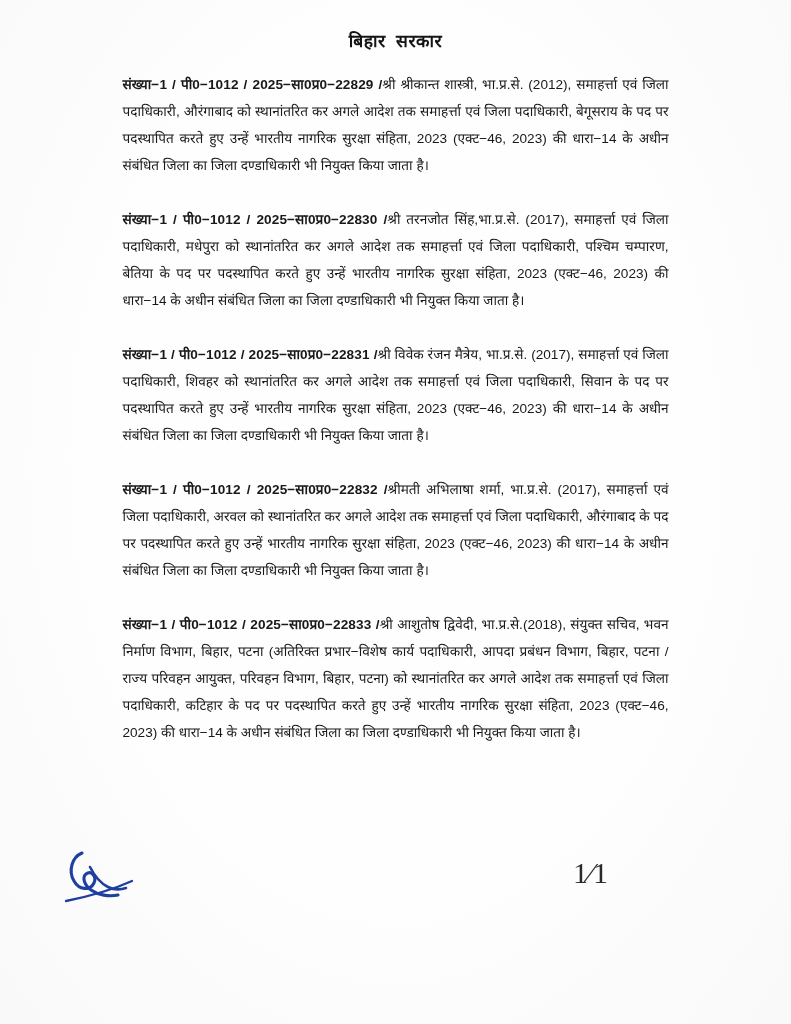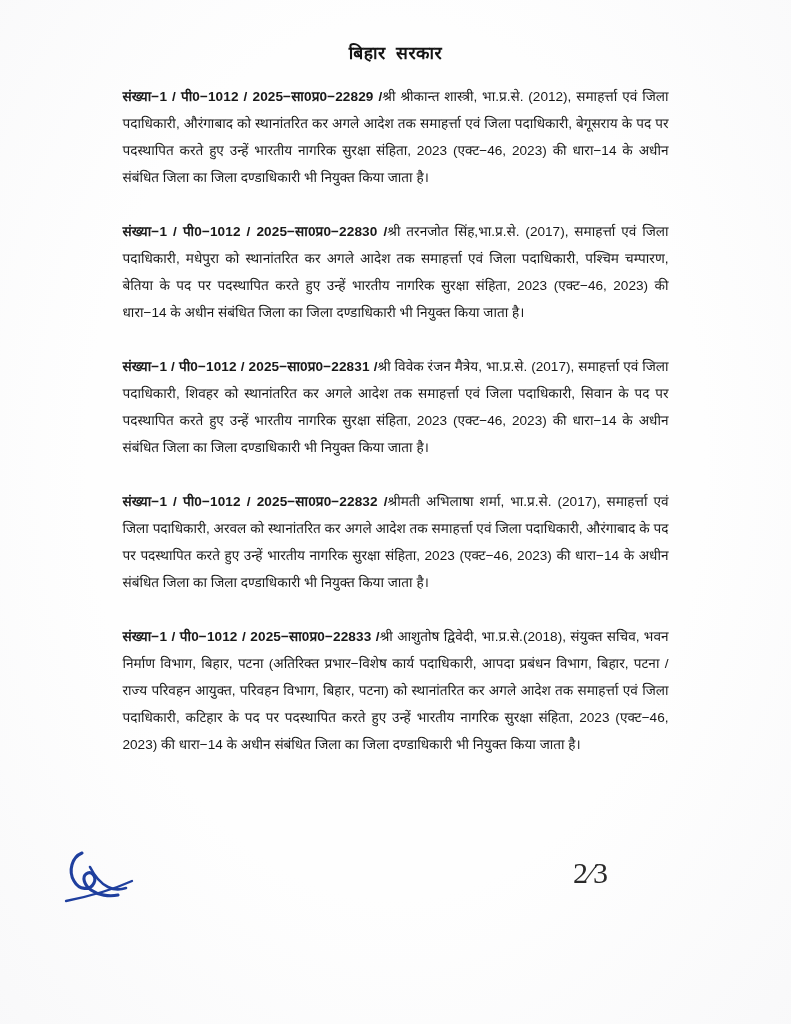--- a/index.html
+++ b/index.html
@@ -20,21 +20,21 @@
     box-sizing: border-box;
     color: #1a1a1a;
     
     background-image:
       radial-gradient(ellipse at 50% 45%, rgba(255,255,255,0) 55%, rgba(244,244,246,0.55) 100%);
   }
 
   
   .header {
     text-align: center;
-    padding-top: 42px;
+    padding-top: 30px;
   }
   .hdr-line {
     font-weight: 700;
     letter-spacing: 0.5px;
     line-height: 1.32;
     color: #141414;
   }
   .hdr-dept {
     font-size: 17.5px;
     word-spacing: 5px;
@@ -142,15 +142,15 @@
 
   <div class="signature">
     <svg width="130" height="75" viewBox="0 0 130 75" fill="none">
       <path d="M22 8 C12 12, 8 26, 14 36 C19 45, 30 46, 34 38 C37 31, 31 25, 26 29
                C22 32, 24 40, 31 45 C38 50, 49 52, 58 50" stroke="#1f3f9e" stroke-width="3.1" stroke-linecap="round" stroke-linejoin="round" fill="none"></path>
       <path d="M30 22 C34 30, 40 38, 48 42 C54 45, 60 45, 66 43" stroke="#1f3f9e" stroke-width="2.6" stroke-linecap="round" fill="none"></path>
       <path d="M6 56 C26 52, 52 45, 72 36" stroke="#1f3f9e" stroke-width="2.3" stroke-linecap="round" fill="none"></path>
     </svg>
   </div>
 
-  <div class="page-mark">2⁄3</div>
+  <div class="page-mark">1⁄1</div>
 
 </div>
 
 </body></html>

